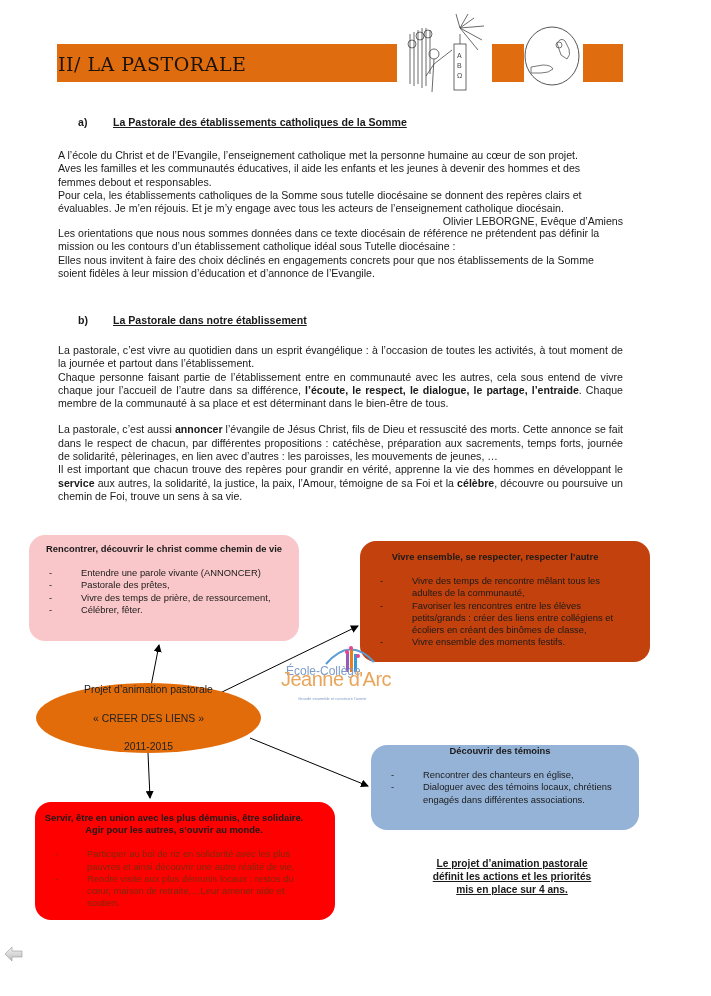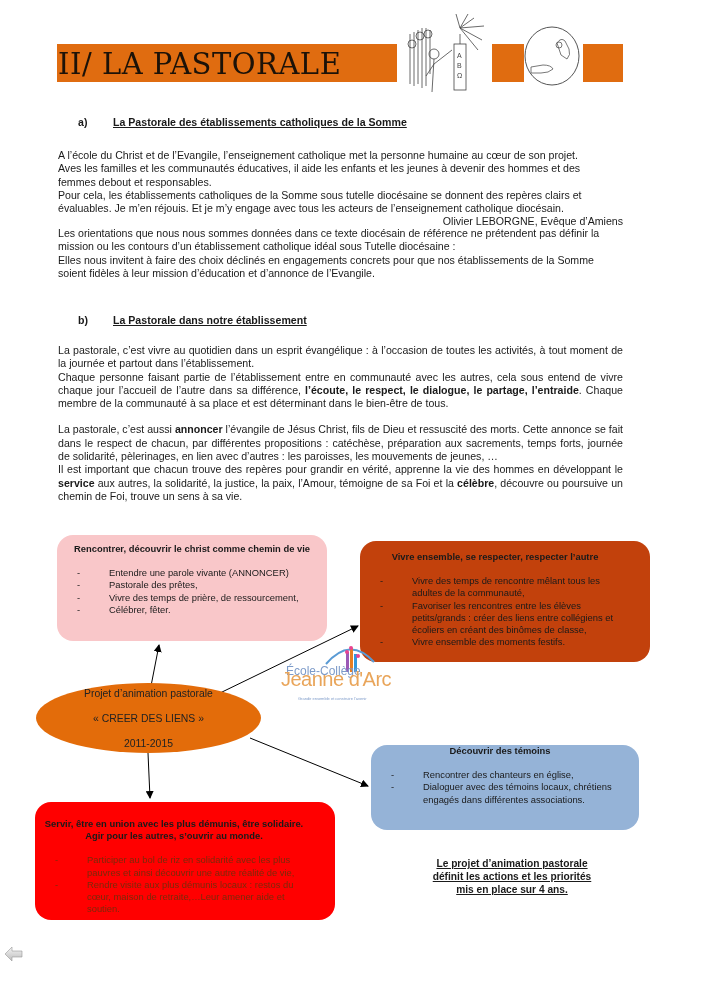--- a/index.html
+++ b/index.html
@@ -2,41 +2,41 @@
 <html><head>
 <meta charset="utf-8">
 <style>
   html, body { margin: 0; padding: 0; background: #ffffff; }
   body { width: 711px; height: 996px; position: relative; overflow: hidden;
          font-family: "Liberation Sans", sans-serif; color: #1a1a1a; }
   .abs { position: absolute; }
   
   .hdr-bar { position: absolute; left: 57px; top: 44px; height: 38px; background: #e06c10; }
   .hdr-title { position: absolute; left: 58px; top: 44px; height: 38px; line-height: 40px;
-               font-family: "DejaVu Serif", serif; font-size: 29px; color: #1c1208; letter-spacing: 0.5px; white-space: nowrap; }
+               font-family: "DejaVu Serif", serif; font-size: 19px; color: #1c1208; letter-spacing: 0.5px; white-space: nowrap; }
   .hdr-illus { position: absolute; left: 404px; top: 14px; width: 88px; height: 78px; }
   .hdr-circle { position: absolute; left: 523px; top: 25px; width: 58px; height: 62px; }
   
   .txt { position: absolute; left: 58px; width: 565px; font-size: 10.6px; line-height: 13.3px; }
   .sec-head { position: absolute; font-size: 10.6px; font-weight: bold; white-space: nowrap; }
   .sec-head .lab { display: inline-block; width: 35px; }
   .sec-head .u { text-decoration: underline; }
   .right { text-align: right; }
   .just { text-align: justify; }
   p { margin: 0; }
   b { font-weight: bold; }
   
   .box { position: absolute; border-radius: 16px; font-size: 9.4px; line-height: 12.2px; box-sizing: border-box; }
   .box .bt { font-weight: bold; text-align: center; margin-bottom: 12px; }
   .box ul { list-style: none; margin: 0; padding: 0; }
   .box li { position: relative; padding-left: 52px; }
   .box li::before { content: "-"; position: absolute; left: 20px; }
   .ellipse { position: absolute; left: 36px; top: 683px; width: 225px; height: 70px; border-radius: 50%;
-             background: #e36c0a; display: flex; flex-direction: column; align-items: center; justify-content: center;
-             font-size: 10.4px; line-height: 13px; color: #222; gap: 12px; }
+             background: #e36c0a; display: flex; flex-direction: column; align-items: center; justify-content: space-between;
+             font-size: 10.4px; line-height: 13px; color: #222; }
   .note { position: absolute; left: 412px; top: 858px; width: 200px; text-align: center;
           font-size: 10.2px; line-height: 12.8px; font-weight: bold; text-decoration: underline; }
   .logo-small { position: absolute; left: 286px; top: 664px; font-size: 12px; color: #7d9bc9; }
   .logo-big { position: absolute; left: 281px; top: 668px; font-size: 20px; color: #e9a55a; font-family: "Liberation Sans Narrow", "Liberation Sans", sans-serif; letter-spacing: -0.5px; white-space: nowrap; }
   .logo-tag { position: absolute; left: 298px; top: 696px; font-size: 4px; color: #7d9bc9; white-space: nowrap; }
   .back-arrow { position: absolute; left: 4px; top: 946px; width: 20px; height: 16px; cursor: pointer; }
 </style>
 </head>
 <body>
 
@@ -101,21 +101,21 @@
     <marker id="ah" markerWidth="8" markerHeight="8" refX="7" refY="4" orient="auto">
       <path d="M0,0 L8,4 L0,8 Z" fill="#000"></path>
     </marker>
   </defs>
   <line x1="151" y1="686" x2="159" y2="645" stroke="#000" stroke-width="1" marker-end="url(#ah)"></line>
   <line x1="220" y1="693" x2="358" y2="626" stroke="#000" stroke-width="1" marker-end="url(#ah)"></line>
   <line x1="250" y1="738" x2="368" y2="786" stroke="#000" stroke-width="1" marker-end="url(#ah)"></line>
   <line x1="148" y1="753" x2="150" y2="798" stroke="#000" stroke-width="1" marker-end="url(#ah)"></line>
 </svg>
 
-<div class="box" style="left:29px; top:535px; width:270px; height:106px; padding-top:8px; background:#f9c7c9;margin-left:28px;">
+<div class="box" style="left:29px; top:535px; width:270px; height:106px; padding-top:8px; background:#f9c7c9;">
   <div class="bt">Rencontrer, découvrir le christ comme chemin de vie</div>
   <ul>
     <li>Entendre une parole vivante (ANNONCER)</li>
     <li>Pastorale des prêtes,</li>
     <li>Vivre des temps de prière, de ressourcement,</li>
     <li>Célébrer, fêter.</li>
   </ul>
 </div>
 
 <div class="box" style="left:360px; top:541px; width:290px; height:121px; padding-top:10px; padding-right:20px; background:#c2410c;">
@@ -149,21 +149,21 @@
 </div>
 
 <div class="box" style="left:371px; top:745px; width:268px; height:85px; padding-right:10px; background:#95b3d7;">
   <div class="bt">Découvrir des témoins</div>
   <ul>
     <li>Rencontrer des chanteurs en église,</li>
     <li>Dialoguer avec des témoins locaux, chrétiens engagés dans différentes associations.</li>
   </ul>
 </div>
 
-<div class="box" style="left:35px; top:802px; width:300px; height:118px; padding-top:16px; padding-right:22px; background:#ff0000;">
+<div class="box" style="left:35px; top:802px; width:300px; height:118px; padding-top:10px; padding-right:22px; background:#ff0000;">
   <div class="bt" style="margin-bottom:0; color:#1a1a1a;">Servir, être en union avec les plus démunis, être solidaire.</div>
   <div class="bt" style="color:#1a1a1a;">Agir pour les autres, s’ouvrir au monde.</div>
   <ul style="color:#7a2a0a;">
     <li>Participer au bol de riz en solidarité avec les plus pauvres et ainsi découvrir une autre réalité de vie,</li>
     <li>Rendre visite aux plus démunis locaux : restos du cœur, maison de retraite,…Leur amener aide et soutien.</li>
   </ul>
 </div>
 
 <div class="note">
   <div>Le projet d’animation pastorale</div>

